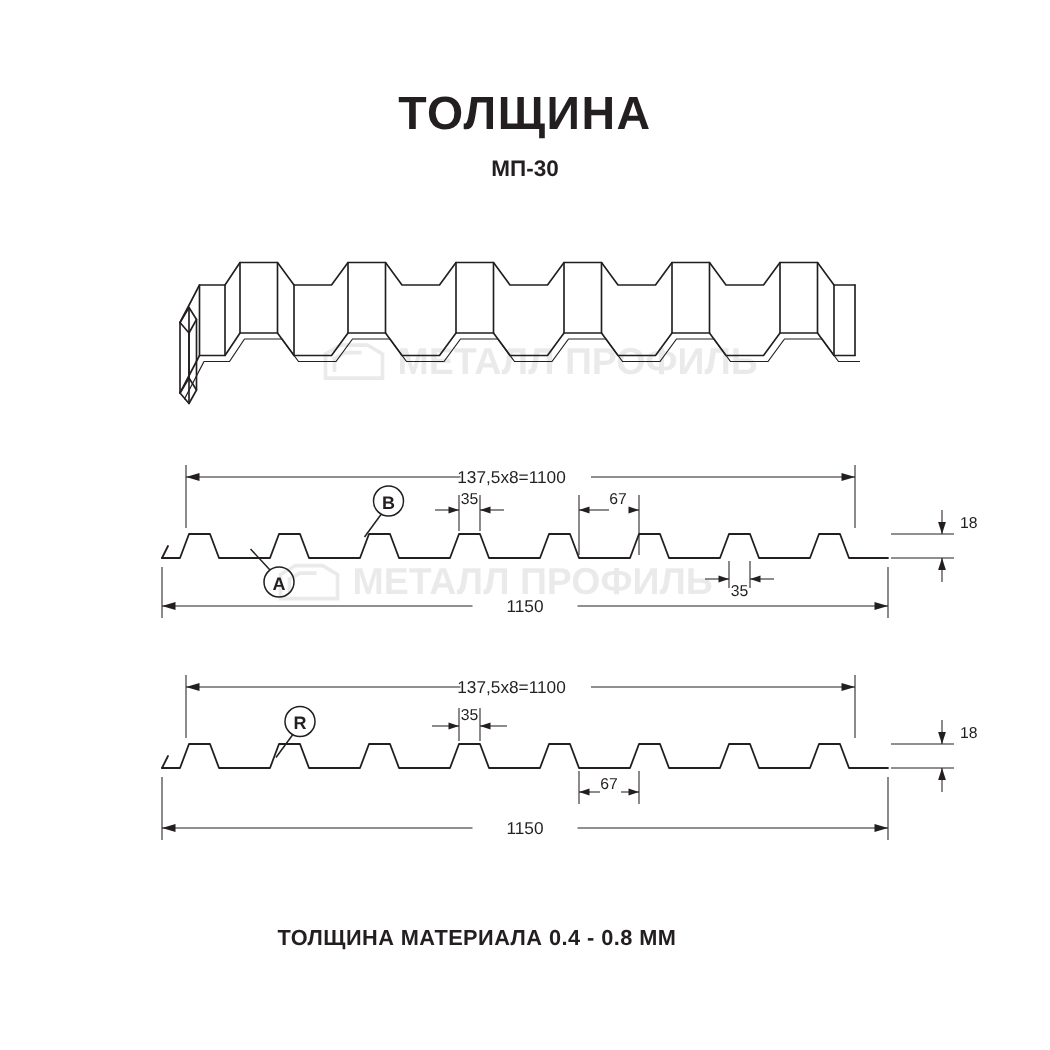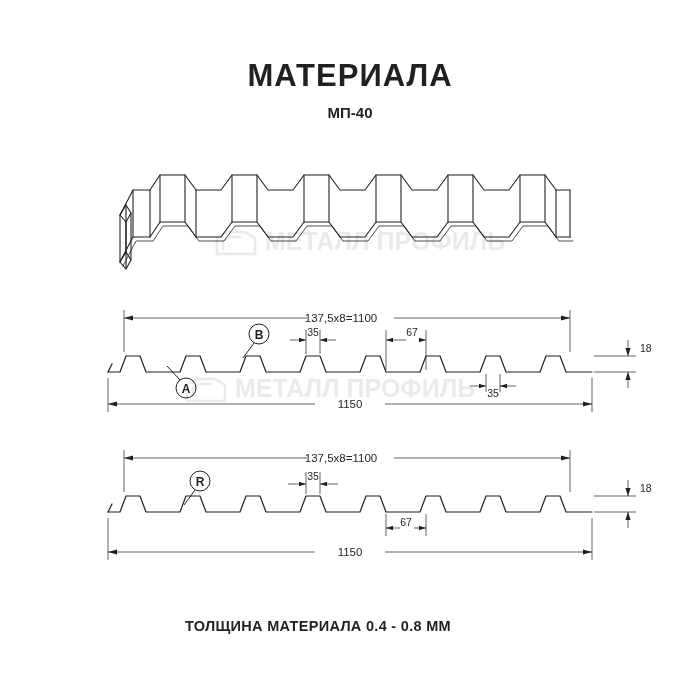--- a/index.html
+++ b/index.html
@@ -91,22 +91,22 @@
     fill: #231f20;
     font-family: "Liberation Sans", sans-serif;
     font-weight: bold;
   }
 </style>
 </head>
 <body>
 
 <div class="page">
 
-  <div class="title">МАТЕРИАЛА</div>
-  <div class="subtitle">МП-40</div>
+  <div class="title">ТОЛЩИНА</div>
+  <div class="subtitle">МП-30</div>
 
   <svg class="svg-layer" width="700" height="700">
     <g fill="none" stroke="#231f20" stroke-width="1.1" stroke-linejoin="round" stroke-linecap="round">
 
       <path d="M120 215 L133 190 L150 190 L160 175 L185 175 L196 190 L221 190 L232 175 L257 175 L268 190 L293 190 L304 175 L329 175 L340 190 L365 190 L376 175 L401 175 L412 190 L437 190 L448 175 L473 175 L484 190 L509 190 L520 175 L545 175 L556 190 L570 190"></path>
 
       <path d="M120 262 L133 237 L150 237 L160 222 L185 222 L196 237 L221 237 L232 222 L257 222 L268 237 L293 237 L304 222 L329 222 L340 237 L365 237 L376 222 L401 222 L412 237 L437 237 L448 222 L473 222 L484 237 L509 237 L520 222 L545 222 L556 237 L570 237"></path>
 
       <line x1="120" y1="215" x2="120" y2="262"></line>
       <line x1="133" y1="190" x2="133" y2="237"></line>

